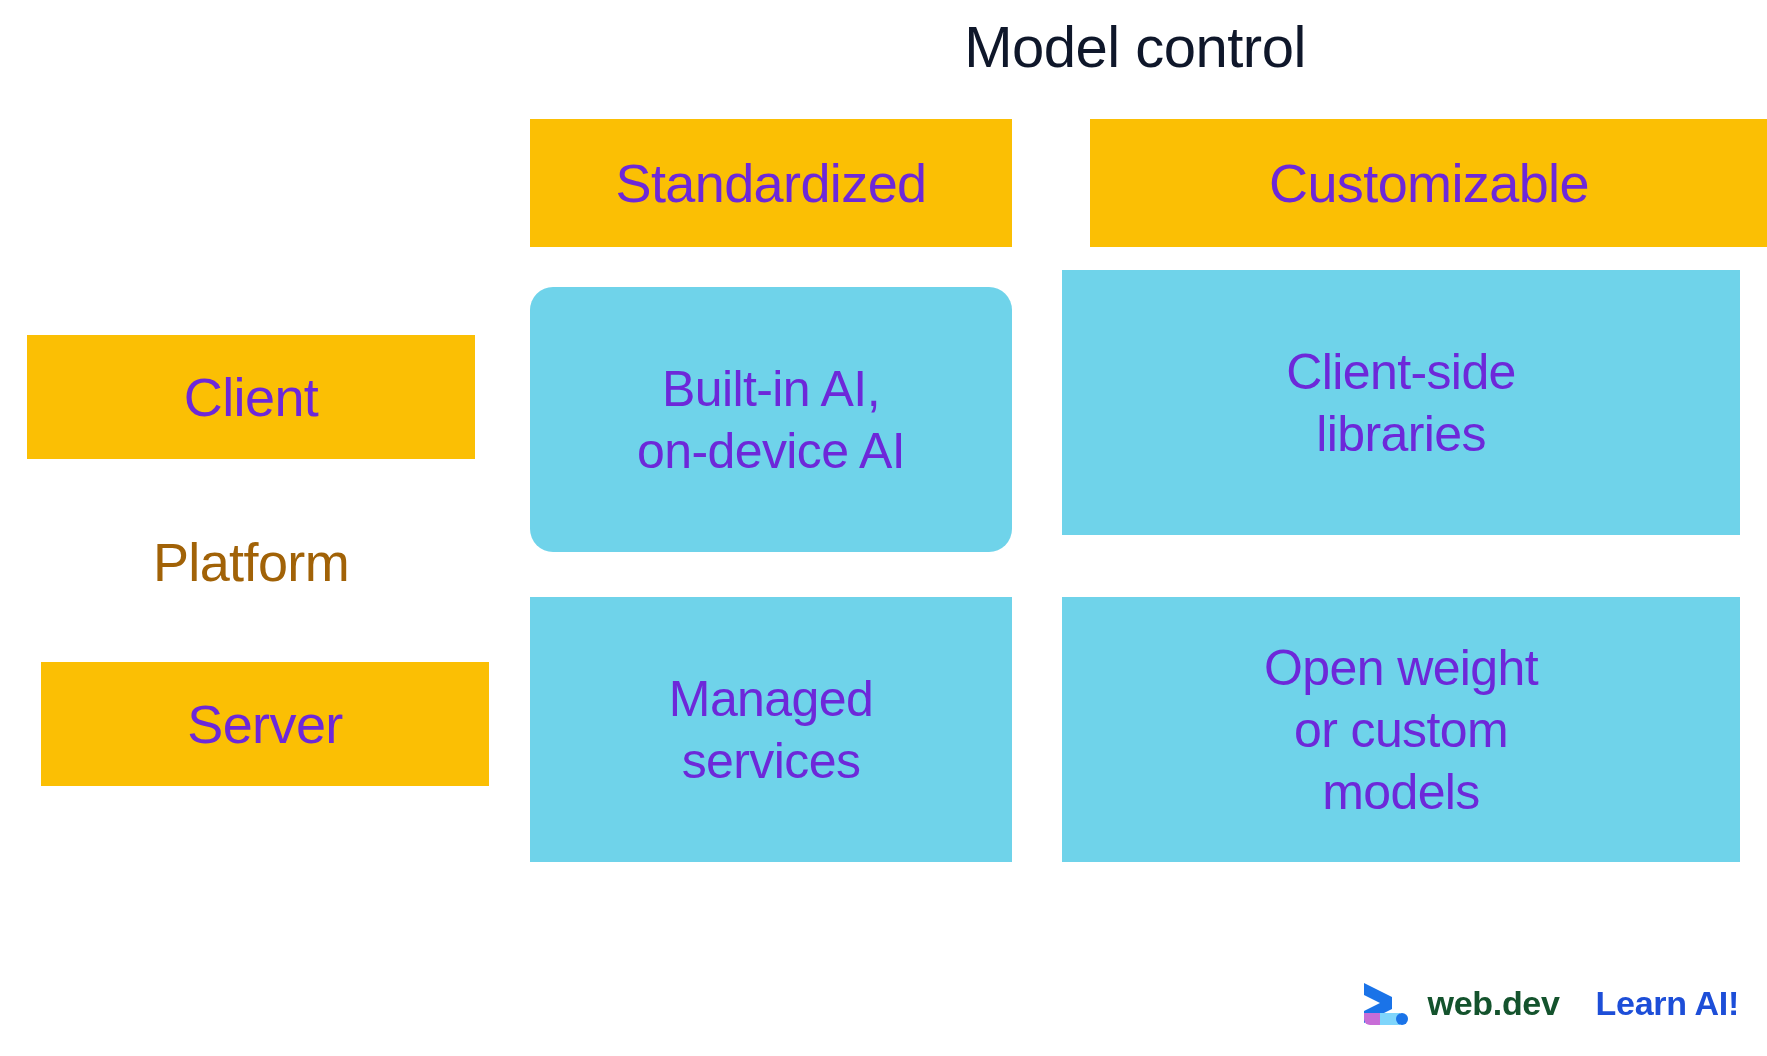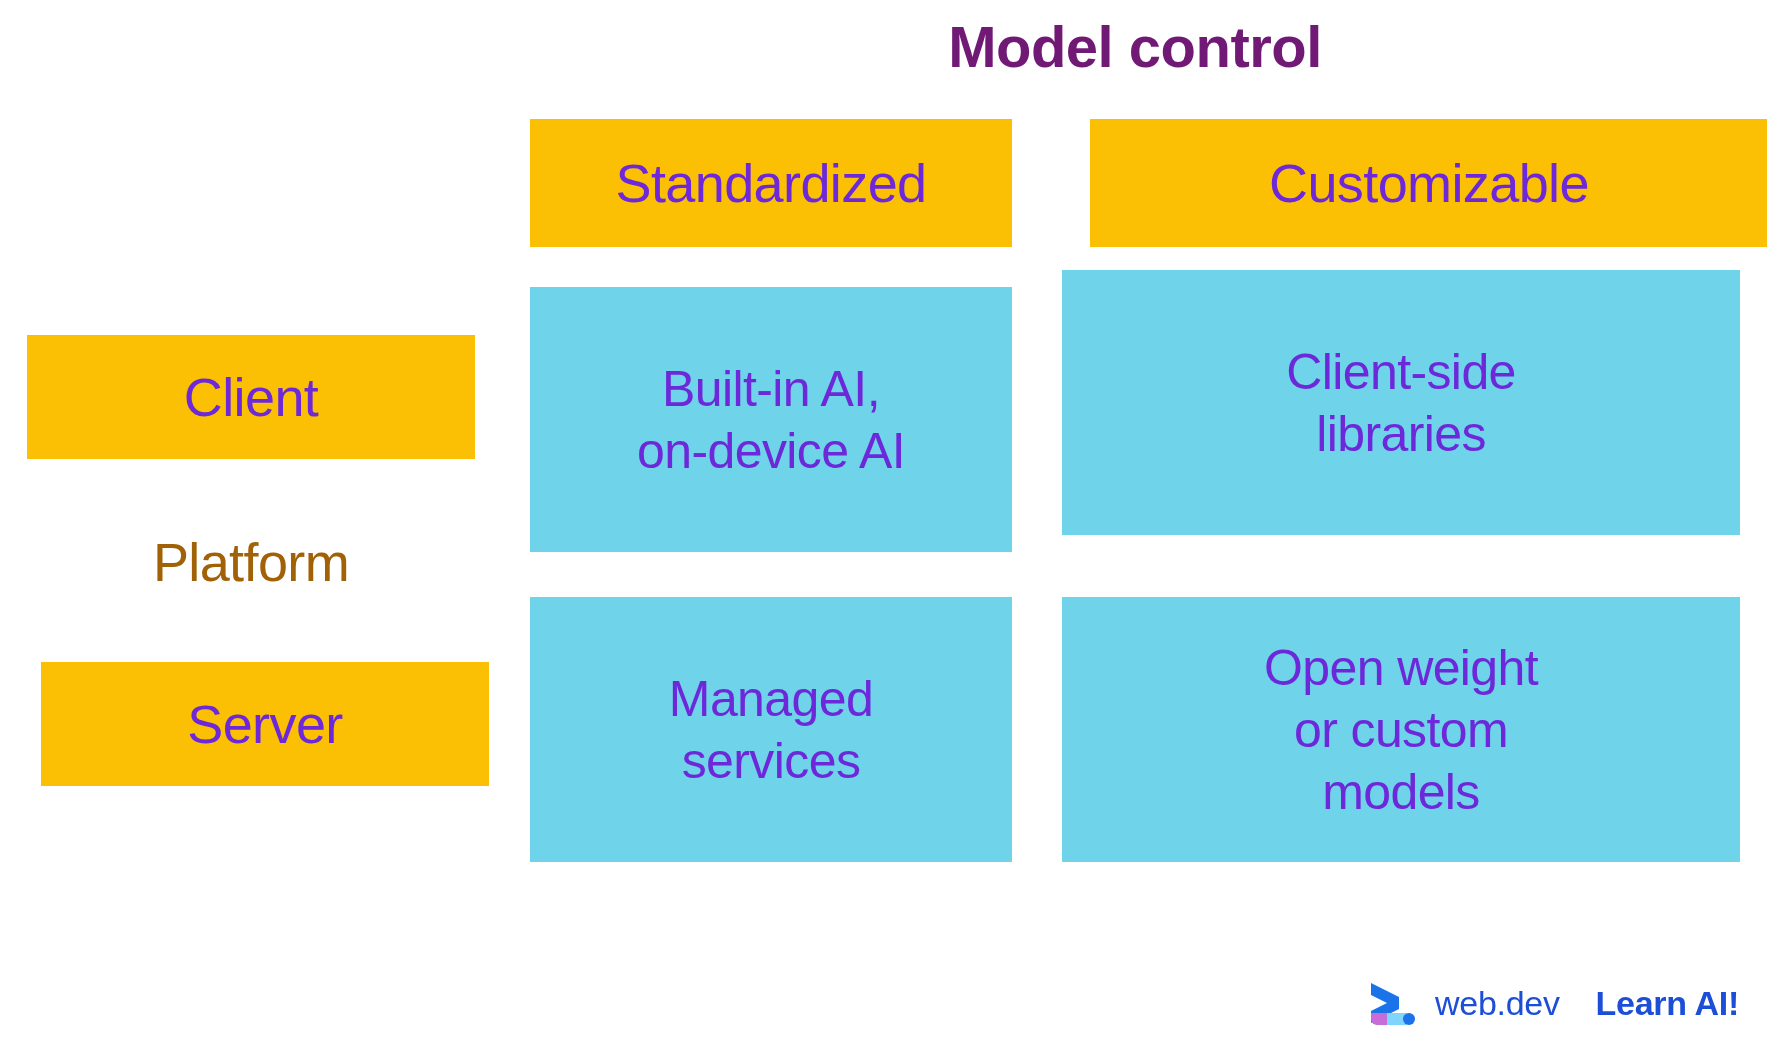--- a/index.html
+++ b/index.html
@@ -26,23 +26,23 @@
 
   
   .title {
     position: absolute;
     left: 530px;
     top: 12px;
     width: 1210px;
     text-align: center;
     font-size: 58px;
     line-height: 70px;
-    font-weight: 700;
+    font-weight: 400;
     letter-spacing: -0.5px;
-    color: #701a75;
+    color: #0f172a;
     white-space: nowrap;
   }
 
   
   .box {
     position: absolute;
     display: flex;
     align-items: center;
     justify-content: center;
     text-align: center;
@@ -75,21 +75,21 @@
     width: 448px;
     text-align: center;
     font-size: 54px;
     line-height: 64px;
     font-weight: 400;
     letter-spacing: -0.6px;
     color: #a16207;
   }
 
   
-  #cell-client-standardized { left: 530px;  top: 287px; width: 482px; height: 265px; }
+  #cell-client-standardized { left: 530px;  top: 287px; width: 482px; height: 265px; border-radius: 23px; }
   #cell-client-customizable { left: 1062px; top: 270px; width: 678px; height: 265px; }
   #cell-server-standardized { left: 530px;  top: 597px; width: 482px; height: 265px; }
   #cell-server-customizable { left: 1062px; top: 597px; width: 678px; height: 265px; justify-content: center; }
 
   #cell-client-standardized .box-text,
   #cell-client-customizable .box-text,
   #cell-server-standardized .box-text,
   #cell-server-customizable .box-text {
     font-size: 50px;
     line-height: 62px;
@@ -107,22 +107,22 @@
   }
   .logo-mark {
     width: 54px;
     height: 48px;
     flex: 0 0 auto;
     display: block;
   }
   .logo-wordmark {
     font-size: 34px;
     line-height: 40px;
-    font-weight: 400;
-    color: #1d4ed8;
+    font-weight: 700;
+    color: #14532d;
     letter-spacing: -0.3px;
   }
   .logo-tagline {
     font-size: 34px;
     line-height: 40px;
     font-weight: 700;
     color: #1d4ed8;
     letter-spacing: -0.3px;
     margin-left: 22px;
   }

